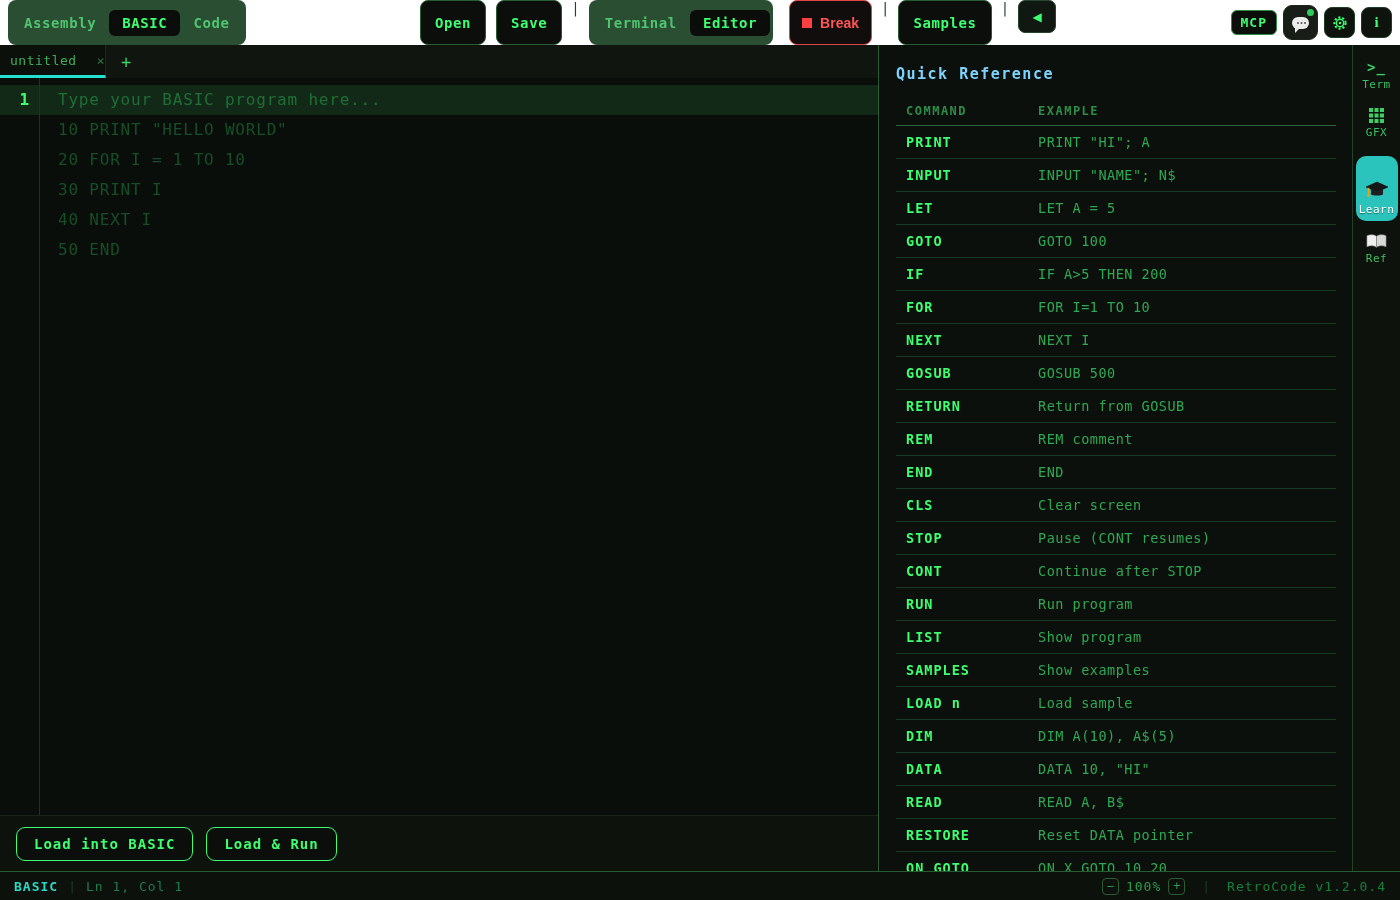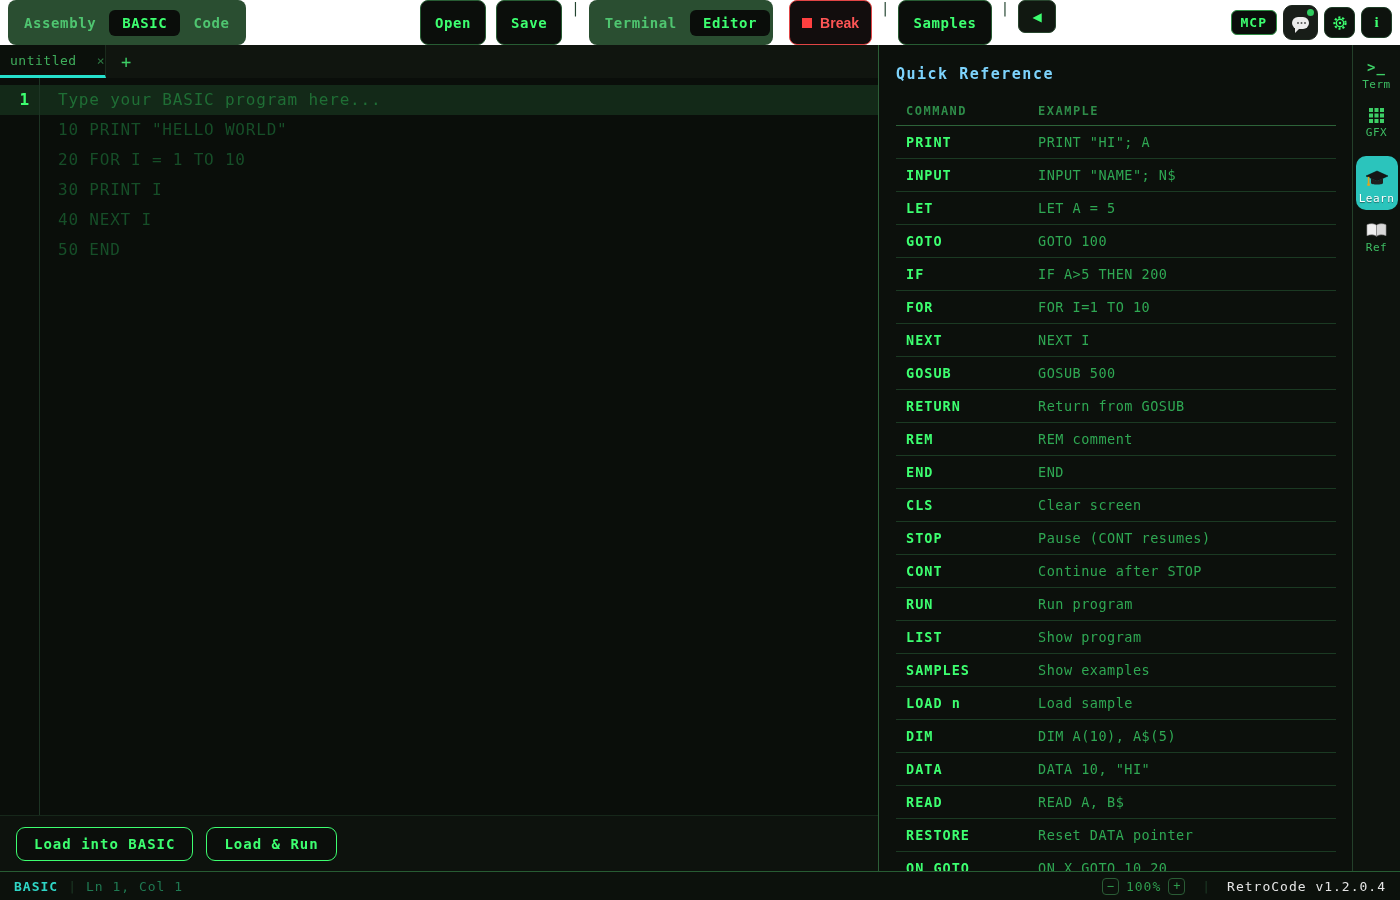--- a/index.html
+++ b/index.html
@@ -62,32 +62,32 @@
   .ref-head { display:flex; padding:12px 10px 7px; color:#2e8c49; font-size:12px; font-weight:bold; letter-spacing:1.5px; border-bottom:1px solid #2d6339; }
   .ref-head .col-cmd { width:132px; flex-shrink:0; }
   .ref-row { display:flex; align-items:center; padding:7.5px 10px; border-bottom:1px solid #1b3a23; font-size:13.5px; line-height:17px; }
   .ref-cmd { width:132px; flex-shrink:0; font-weight:bold; color:#3dff70; letter-spacing:1px; white-space:pre; }
   .ref-ex { color:#2fa853; letter-spacing:.5px; white-space:pre; }
   
   .side-toolbar { width:48px; border-left:1px solid #23402a; background:#0d120d; display:flex; flex-direction:column; align-items:center; padding-top:14px; }
   .tool-item { display:flex; flex-direction:column; align-items:center; gap:3px; margin-bottom:17px; cursor:pointer; }
   .tool-glyph { color:#3dcf66; font-weight:bold; font-size:14px; letter-spacing:1px; }
   .tool-label { color:#3dbd63; font-size:11px; letter-spacing:.5px; }
-  .tool-item.active { background:#2bc4bc; border-radius:10px; padding:13px 2px 5px; width:42px; margin-bottom:12px; }
+  .tool-item.active { background:#2bc4bc; border-radius:10px; padding:24px 2px 5px; width:42px; margin-bottom:12px; }
   .tool-item.active .tool-label { color:#ffffff; text-shadow:0 1px 1px rgba(0,0,0,.45); }
   
   .statusbar { height:29px; border-top:1px solid #275c33; background:#0c110c; display:flex; align-items:center; padding:0 14px; font-size:13px; }
   .status-mode { color:#2fd6c6; font-weight:bold; letter-spacing:1px; }
   .status-sep { color:#1d3a26; margin:0 10px; }
   .status-cursor { color:#1f7a52; letter-spacing:1px; }
   .status-right { margin-left:auto; display:flex; align-items:center; gap:7px; }
   .zoom-btn { width:17px; height:17px; border:1px solid #2a5c35; border-radius:4px; display:flex; align-items:center;
               justify-content:center; font-size:12px; color:#2e9c4e; background:transparent; cursor:pointer; font-family:inherit; }
   .zoom-level { color:#2e9c4e; letter-spacing:1px; }
-  .status-version { color:#e5e5e5; letter-spacing:1px;text-align:right; }
+  .status-version { color:#15803d; letter-spacing:1px;text-align:right; }
 </style>
 </head>
 <body>
 
 <div class="topbar">
   <div class="seg-group">
     <div class="seg">Assembly</div>
     <div class="seg active">BASIC</div>
     <div class="seg">Code</div>
   </div>

